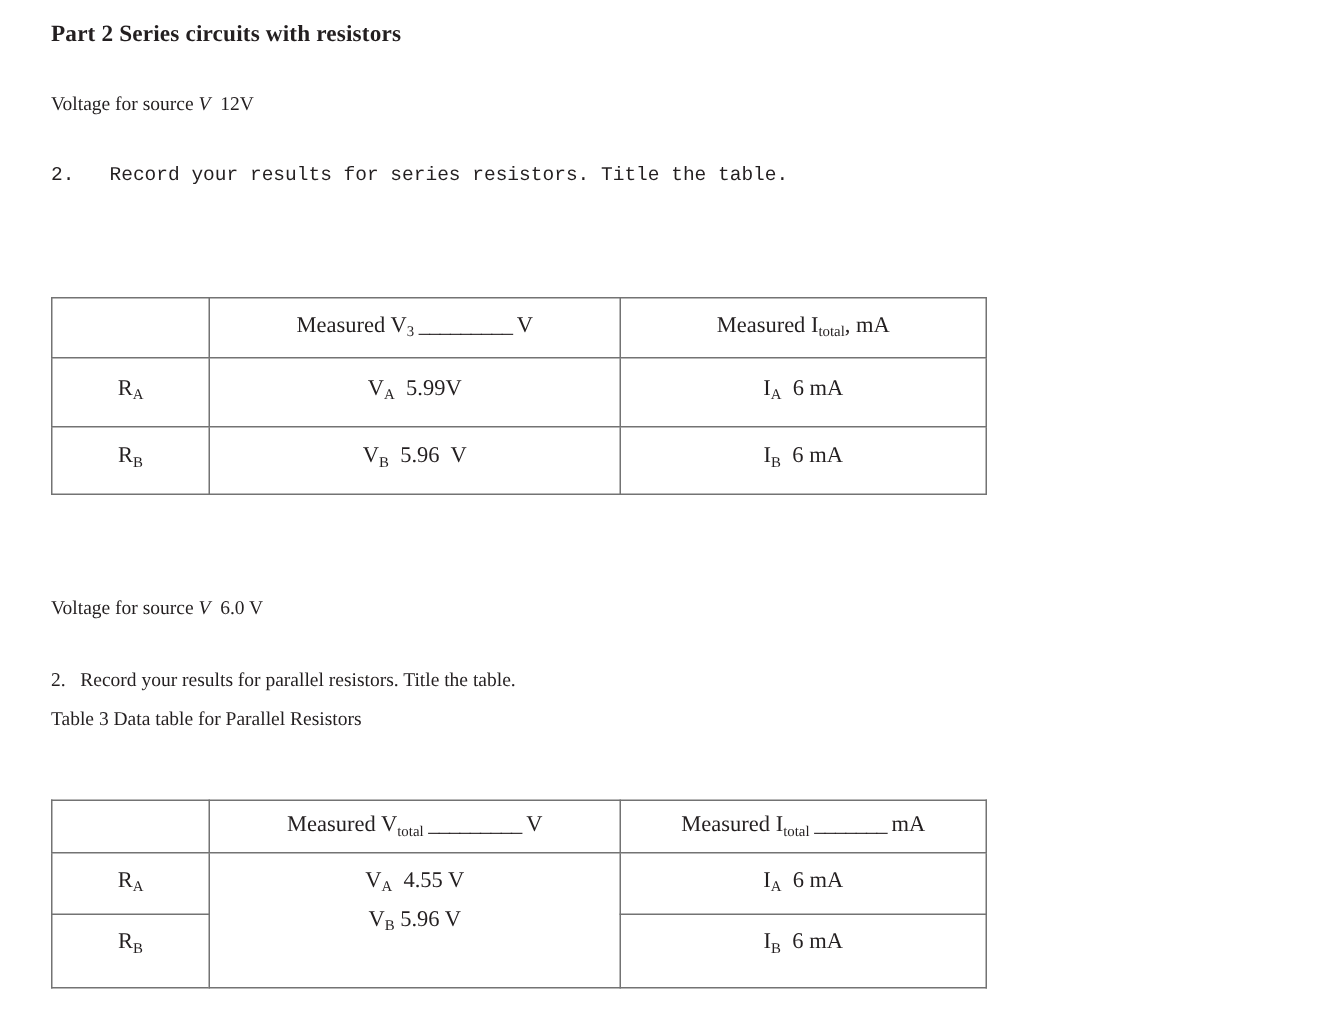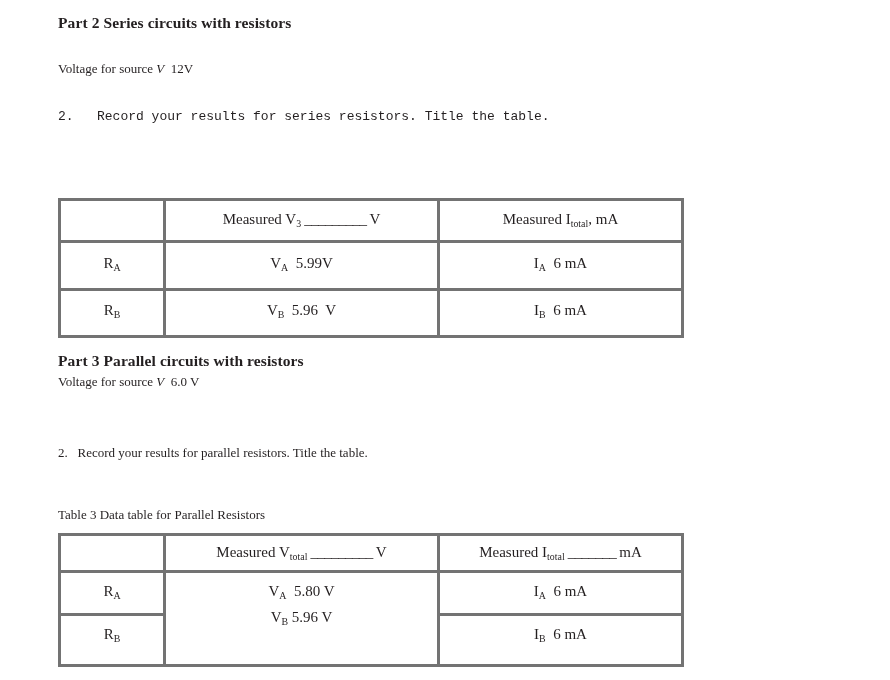--- a/index.html
+++ b/index.html
@@ -13,21 +13,20 @@
     font-family: "Liberation Serif", "DejaVu Serif", serif;
     color: #231f20;
     position: relative;
     overflow: hidden;
   }
   .page {
     position: absolute;
     left: 0; top: 0;
     width: 781px;
     height: 680px;
-    margin-left: 24px;
   }
 
   
   .block {
     position: absolute;
     white-space: pre;
     font-size: 13px;
     line-height: 1.1;
     color: #231f20;
   }
@@ -42,21 +41,21 @@
 
   
   table.datatable {
     position: absolute;
     border-collapse: collapse;
     table-layout: fixed;
     font-size: 15px;
     color: #231f20;
   }
   table.datatable td {
-    border: 3px solid #737373;
+    border: 1px solid #737373;
     text-align: center;
     vertical-align: top;
     padding: 0;
     font-size: 15px;
     line-height: 1.15;
   }
   td .cellinner {
     display: block;
     white-space: pre;
   }
@@ -146,27 +145,26 @@
         <td class="rowB">
             <span class="cellinner"><span>V</span><sub>B</sub><span>  5.96  V</span></span>
           </td>
         <td class="rowB">
             <span class="cellinner"><span>I</span><sub>B</sub><span>  6 mA</span></span>
           </td>
       </tr>
     </tbody>
   </table>
 
-  <div class="block heading" style="left:34px; top:352px;">Part 3 Parallel circuits with resistors</div>
-
-  <div class="block" style="left:34px; top:375px;"><span>Voltage for source </span><span class="ital">V</span><span>  6.0 V</span></div>
+
+  <div class="block" style="left:34px; top:398px;"><span>Voltage for source </span><span class="ital">V</span><span>  6.0 V</span></div>
 
   <div class="block" style="left:34px; top:446px;">2.   Record your results for parallel resistors. Title the table.</div>
 
-  <div class="block" style="left:34px; top:508px;">Table 3 Data table for Parallel Resistors</div>
+  <div class="block" style="left:34px; top:472px;">Table 3 Data table for Parallel Resistors</div>
 
   <table class="datatable" id="table3">
     <colgroup>
         <col class="c1">
         <col class="c2">
         <col class="c3">
       </colgroup>
     <tbody>
       <tr>
         <td class="hdr">
@@ -177,21 +175,21 @@
           </td>
         <td class="hdr">
             <span class="cellinner"><span>Measured I</span><sub>total</sub><span class="blank"> _______ </span><span>mA</span></span>
           </td>
       </tr>
       <tr>
         <td class="rowA">
             <span class="cellinner"><span>R</span><sub>A</sub></span>
           </td>
         <td class="merged" rowspan="2">
-            <span class="cellinner"><span>V</span><sub>A</sub><span>  5.80 V</span><span class="line2"><span>V</span><sub>B</sub><span> 5.96 V</span></span></span>
+            <span class="cellinner"><span>V</span><sub>A</sub><span>  4.55 V</span><span class="line2"><span>V</span><sub>B</sub><span> 5.96 V</span></span></span>
           </td>
         <td class="rowA">
             <span class="cellinner"><span>I</span><sub>A</sub><span>  6 mA</span></span>
           </td>
       </tr>
       <tr>
         <td class="rowB">
             <span class="cellinner"><span>R</span><sub>B</sub></span>
           </td>
         <td class="rowB">

